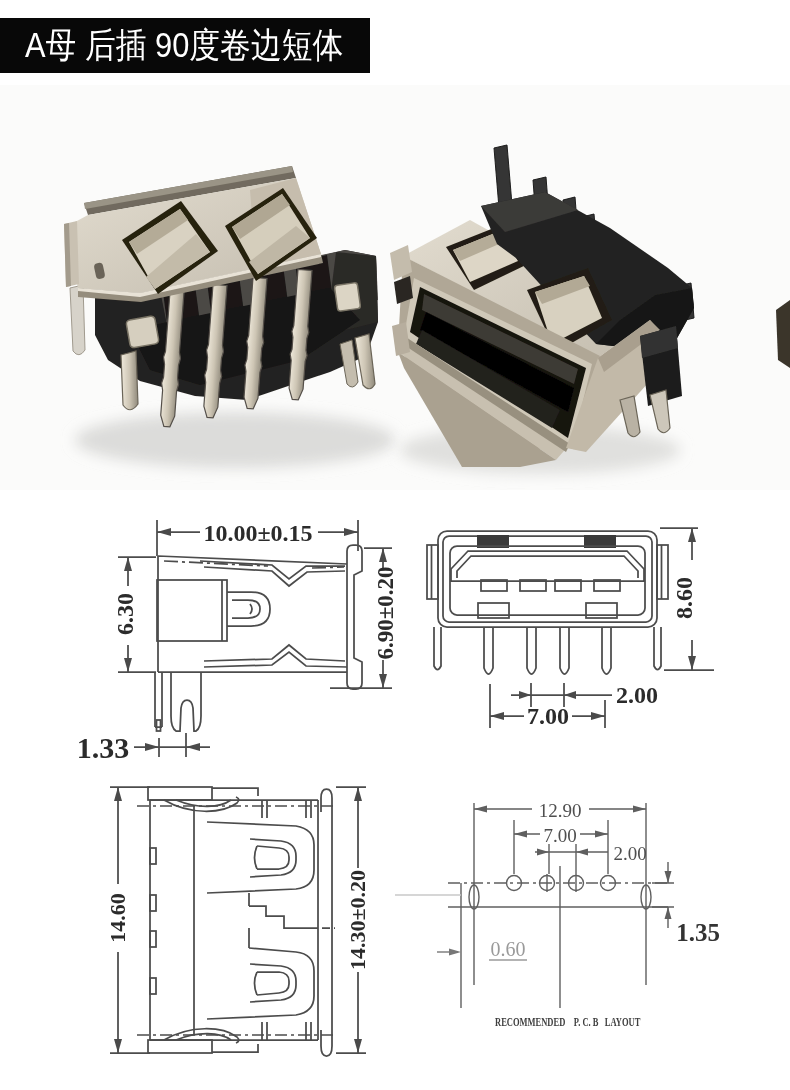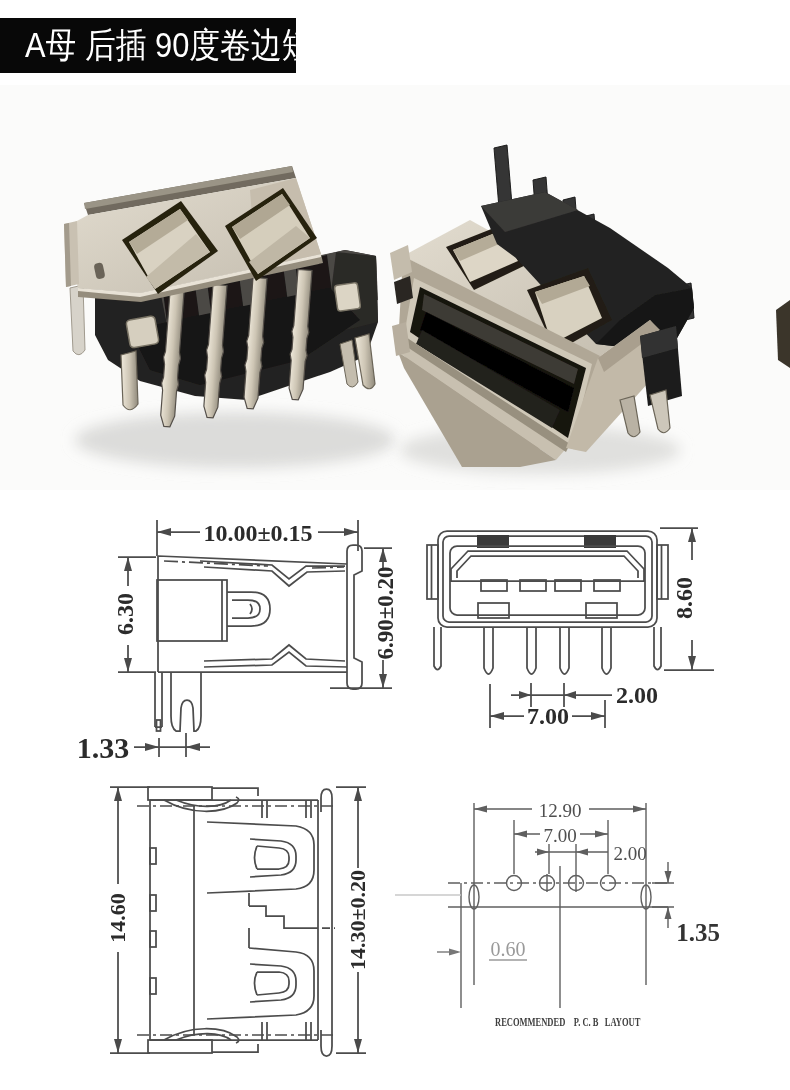--- a/index.html
+++ b/index.html
@@ -1,18 +1,18 @@
 <!DOCTYPE html>
 <html><head>
 <meta charset="utf-8">
 <style>
   html,body{margin:0;padding:0;}
   body{width:790px;height:1090px;background:#ffffff;position:relative;overflow:hidden;
        font-family:"Liberation Sans", sans-serif;}
-  #banner{position:absolute;left:0;top:18px;width:296px;height:55px;background:#080808;
+  #banner{position:absolute;left:0;top:18px;width:370px;height:55px;background:#080808;
           color:#ffffff;box-sizing:border-box;}
   #banner span{display:inline-block;font-size:35px;line-height:54px;margin-left:25px;
           transform:scaleX(0.88);transform-origin:0 50%;white-space:nowrap;}
   svg{position:absolute;left:0;top:0;}
 </style>
 </head>
 <body>
 <div id="banner"><span>A母 后插 90度卷边短体</span></div>
 
 <svg id="photo" width="790" height="1090" viewBox="0 0 790 1090">

